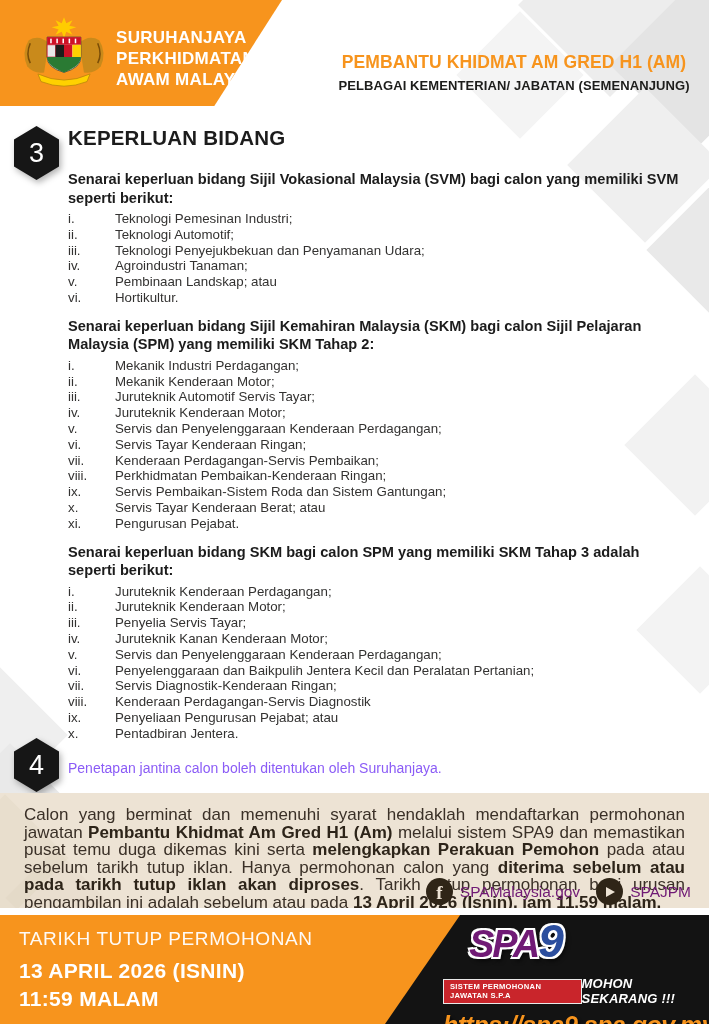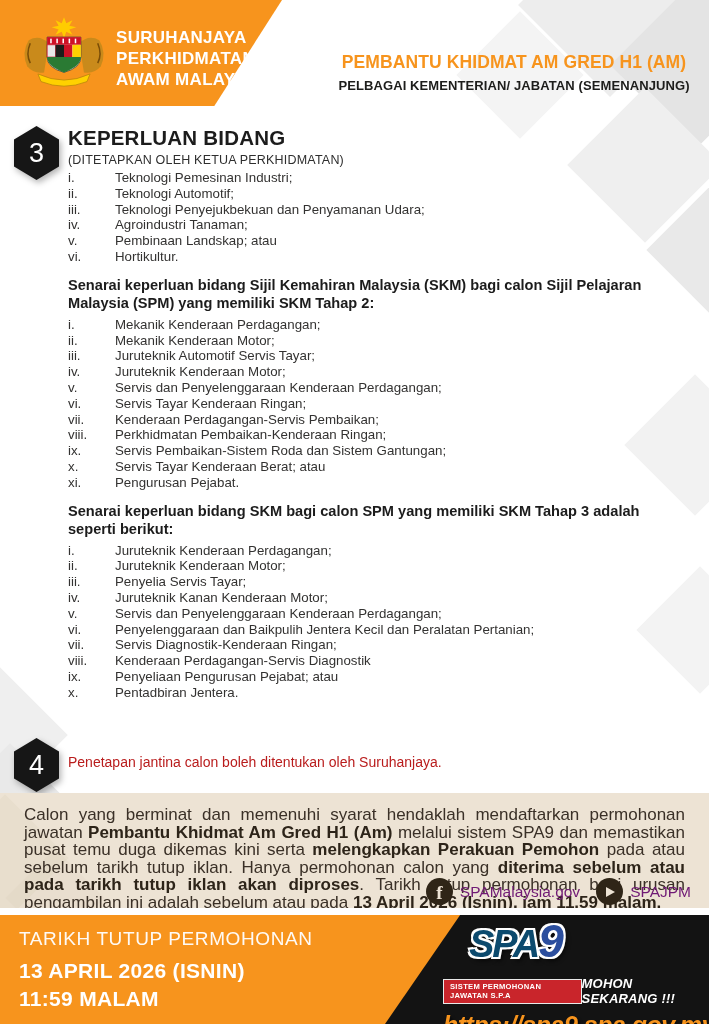--- a/index.html
+++ b/index.html
@@ -28,21 +28,21 @@
   .sec-title{font-size:20.5px;font-weight:800;color:#1c1c1c;letter-spacing:.2px;}
   .sec-sub{font-size:12.5px;color:#2e2e2e;margin-top:3px;letter-spacing:.2px;}
   .groups{position:absolute;left:68px;top:170px;width:612px;z-index:2;}
   .group{margin-bottom:11px;}
   .group-heading{font-weight:800;font-size:14.6px;line-height:18.5px;color:#1c1c1c;margin-bottom:4px;}
   .item-row{display:flex;font-size:13.3px;line-height:15.8px;color:#333231;}
   .rn{width:47px;flex:none;}
   .it{flex:1;}
   
   .sec4{position:absolute;left:68px;top:744px;width:600px;z-index:2;}
-  .sec4-text{font-size:14px;color:#b91c1c;margin-top:10px;}
+  .sec4-text{font-size:14px;color:#8b5cf6;margin-top:16px;}
   
   .notice{position:absolute;left:0;top:793px;width:709px;height:115px;background:#EDE3D4;z-index:2;overflow:hidden;}
   .notice .dm{opacity:.5;}
   .notice-paragraph{position:relative;margin:13px 24px 0 24px;font-size:17px;line-height:17.6px;
                     text-align:justify;color:#3a3027;z-index:2;}
   .notice-paragraph .b{font-weight:800;color:#2d2419;}
   .social-row{position:absolute;right:18px;bottom:3px;display:flex;align-items:center;gap:16px;z-index:2;}
   .social-item{display:flex;align-items:center;gap:7px;}
   .social-icon{width:27px;height:27px;border-radius:50%;background:#2f2517;display:flex;
                align-items:center;justify-content:center;}
@@ -54,21 +54,21 @@
   .footer{position:absolute;left:0;top:915px;width:709px;height:109px;background:#F7941D;z-index:3;}
   .footer-black{position:absolute;inset:0;background:#131313;
                 clip-path:polygon(64.9% 0,100% 0,100% 100%,54.3% 100%);}
   .footer-left{position:absolute;left:19px;top:13px;color:#fff;}
   .f-label{font-size:19px;font-weight:500;letter-spacing:.6px;opacity:.96;}
   .f-date{font-size:21px;font-weight:700;margin-top:9px;letter-spacing:.3px;}
   .f-time{font-size:21px;font-weight:800;margin-top:4px;letter-spacing:.3px;}
   .footer-right{position:absolute;left:443px;top:4px;width:258px;text-align:left;color:#fff;}
   .spa9-logo{font-style:italic;font-weight:800;margin-left:26px;line-height:44px;
              font-family:"Liberation Sans",sans-serif;}
-  .spa9-logo .spa{color:#0c4a6e;font-size:38px;letter-spacing:-2px;
+  .spa9-logo .spa{color:#701a75;font-size:38px;letter-spacing:-2px;
      text-shadow:-2px -2px 0 #fff,2px -2px 0 #fff,-2px 2px 0 #fff,2px 2px 0 #fff,3px 4px 4px rgba(0,0,0,.6);font-style:italic;}
   .spa9-logo .nine{color:#2B4E9E;font-size:46px;
      text-shadow:-2px -2px 0 #fff,2px -2px 0 #fff,-2px 2px 0 #fff,2px 2px 0 #fff,3px 4px 4px rgba(0,0,0,.6);}
   .banner-row{display:flex;align-items:center;margin-top:2px;}
   .spa9-banner{background:#C9252B;color:#fff;font-size:7.6px;font-weight:700;padding:2.5px 6px;
                letter-spacing:.3px;border:1px solid #e9e9e9;}
   .cta{font-style:italic;font-weight:800;font-size:13px;margin-left:0;letter-spacing:.2px;}
   .url{font-style:italic;font-weight:800;font-size:25px;color:#F7941D;margin-top:5px;
        letter-spacing:-.5px;text-shadow:2px 3px 3px rgba(0,0,0,.7);white-space:nowrap;}
 </style>
@@ -128,24 +128,24 @@
       <div class="job-title">PEMBANTU KHIDMAT AM GRED H1 (AM)</div>
       <div class="job-sub">PELBAGAI KEMENTERIAN/ JABATAN (SEMENANJUNG)</div>
     </div>
   </div>
 
   <div class="badge-wrap" style="left:14px;top:126px;z-index:2;">
     <div class="badge">3</div>
   </div>
   <div class="content">
     <div class="sec-title">KEPERLUAN BIDANG</div>
-    <div class="sec-sub">(DITETAPKAN OLEH KETUA PERKHIDMATAN)</div>
   </div>
   <div class="groups">
       <div class="group">
+        <div class="group-heading">Senarai keperluan bidang Sijil Vokasional Malaysia (SVM) bagi calon yang memiliki SVM seperti berikut:</div>
         <div class="item-row">
           <span class="rn">i.</span>
           <span class="it">Teknologi Pemesinan Industri;</span>
         </div>
         <div class="item-row">
           <span class="rn">ii.</span>
           <span class="it">Teknologi Automotif;</span>
         </div>
         <div class="item-row">
           <span class="rn">iii.</span>
@@ -161,21 +161,21 @@
         </div>
         <div class="item-row">
           <span class="rn">vi.</span>
           <span class="it">Hortikultur.</span>
         </div>
       </div>
       <div class="group">
         <div class="group-heading">Senarai keperluan bidang Sijil Kemahiran Malaysia (SKM) bagi calon Sijil Pelajaran Malaysia (SPM) yang memiliki SKM Tahap 2:</div>
         <div class="item-row">
           <span class="rn">i.</span>
-          <span class="it">Mekanik Kenderaan Perdagangan;</span>
+          <span class="it">Mekanik Industri Perdagangan;</span>
         </div>
         <div class="item-row">
           <span class="rn">ii.</span>
           <span class="it">Mekanik Kenderaan Motor;</span>
         </div>
         <div class="item-row">
           <span class="rn">iii.</span>
           <span class="it">Juruteknik Automotif Servis Tayar;</span>
         </div>
         <div class="item-row">

